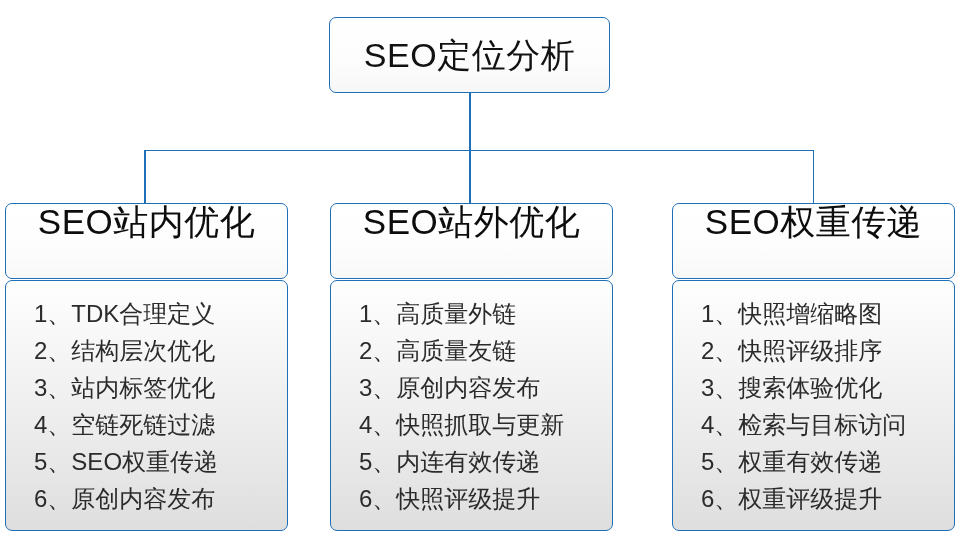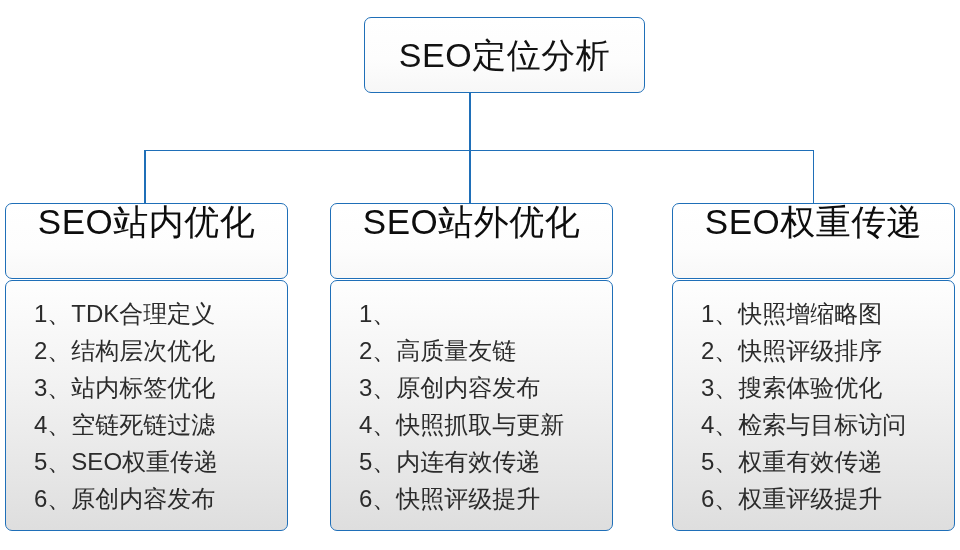--- a/index.html
+++ b/index.html
@@ -27,21 +27,20 @@
     top: 17px;
     width: 281px;
     height: 76px;
     box-sizing: border-box;
     border: 1.6px solid #1f6fb8;
     border-radius: 7px;
     background: linear-gradient(to bottom, #ffffff 0%, #fdfdfd 55%, #f7f7f7 100%);
     display: flex;
     align-items: center;
     justify-content: center;
-    margin-left: 35px;
   }
   .root-label {
     font-size: 34px;
     color: #121212;
     letter-spacing: 0.5px;
     line-height: 1;
     white-space: nowrap;
   }
 
   
@@ -166,20 +165,21 @@
   </div>
 
   <div class="column col-2">
     <div class="col-header">
       <span class="col-header-label">SEO站外优化</span>
     </div>
     <div class="col-body">
       <div class="col-body-inner">
         <div class="bullet-item">
           <span class="bullet-num">1、</span>
+          <span class="bullet-text">高质量外链</span>
         </div>
         <div class="bullet-item">
           <span class="bullet-num">2、</span>
           <span class="bullet-text">高质量友链</span>
         </div>
         <div class="bullet-item">
           <span class="bullet-num">3、</span>
           <span class="bullet-text">原创内容发布</span>
         </div>
         <div class="bullet-item">

